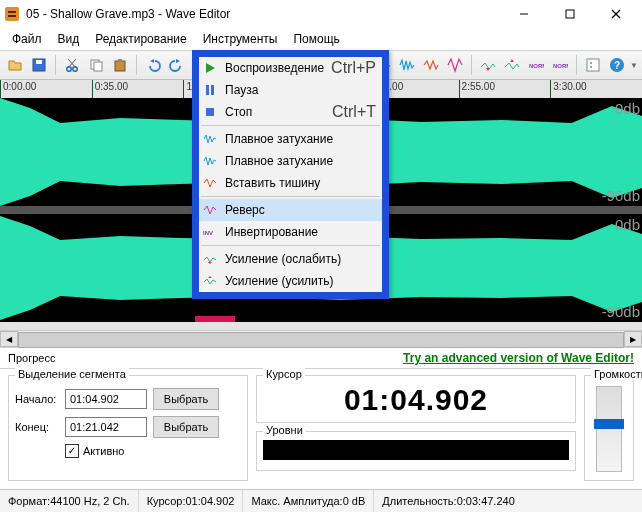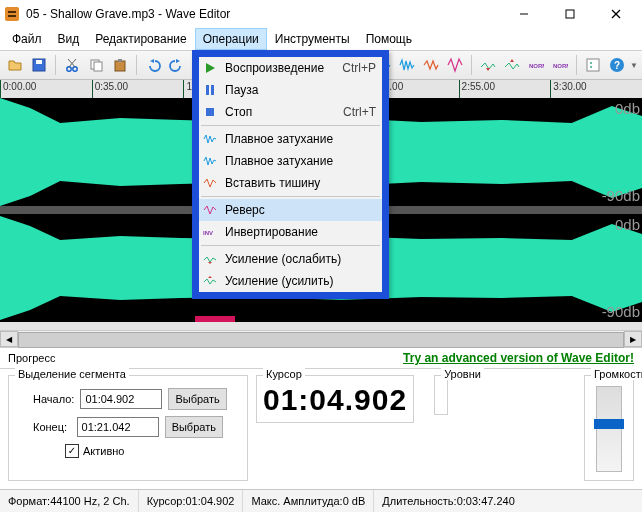--- a/index.html
+++ b/index.html
@@ -32,42 +32,42 @@
 .scroll-h .track{flex:1;height:14px;position:relative}
 .scroll-h .thumb{position:absolute;top:0;left:0;right:0;height:14px;background:#cfcfcf;border:1px solid #aaa}
 .link-row{height:20px;border-bottom:1px solid #d0d0d0;display:flex;align-items:center;padding:0 8px}
 .link-row .prog-label{font-size:11px}
 .link-row .spacer{flex:1}
 .link-row .ad-link{color:#008000;font-weight:bold;text-decoration:underline;font-size:12px}
 .lower{display:flex;padding:6px 8px;gap:8px;height:118px;box-sizing:border-box}
 .group{border:1px solid #d0d0d0;padding:6px;position:relative;box-sizing:border-box}
 .group-title{position:absolute;top:-8px;left:6px;background:#fff;padding:0 3px;font-size:11px}
 .seg-group{width:240px}
-.seg-row{display:flex;align-items:center;gap:6px;margin:6px 18px}
+.seg-row{display:flex;align-items:center;gap:6px;margin:6px 0}
 .seg-row label{width:44px;font-size:11px}
 .seg-row input[type=text]{width:82px;height:20px;border:1px solid #7a7a7a;padding:0 4px;font-size:11px;box-sizing:border-box}
 .seg-row button{width:66px;height:22px;font-size:11px;background:#e1e1e1;border:1px solid #adadad;cursor:default}
 .active-row{display:flex;align-items:center;gap:4px;margin-left:50px;margin-top:4px;font-size:11px}
 .active-row .chk{width:12px;height:12px;border:1px solid #333;display:flex;align-items:center;justify-content:center;font-size:10px;line-height:1}
-.cursor-col{flex:1;display:flex;flex-direction:row;gap:20px}
+.cursor-col{flex:1;display:flex;flex-direction:column;gap:8px}
 .cursor-box{height:48px}
 .cursor-val{font-family:Arial,sans-serif;font-size:30px;font-weight:900;letter-spacing:1px;text-align:center;line-height:36px}
 .levels-box{height:40px}
 .levels-bar{height:20px;margin-top:2px;background:#000}
 .vol-group{width:50px}
 .vol-slider{position:relative;width:24px;height:84px;margin:4px auto;background:linear-gradient(#ddd,#f4f4f4);border:1px solid #bbb}
 .vol-thumb{position:absolute;left:-3px;width:30px;height:10px;background:#0a64c8;top:32px}
 .statusbar{position:absolute;bottom:0;left:0;right:0;height:22px;border-top:1px solid #c8c8c8;display:flex;align-items:center;font-size:11px;background:#f4f4f4}
 .status-cell{padding:0 8px;border-right:1px solid #d8d8d8;height:100%;display:flex;align-items:center;gap:0}
 .dropdown{position:absolute;top:50px;left:192px;width:183px;background:#f2f2f2;border:7px solid #1d4ed8;box-shadow:2px 2px 4px rgba(0,0,0,.25);z-index:50}
 .dropdown .dd-item{height:22px;display:flex;align-items:center;padding:0 6px 0 2px;gap:6px}
 .dropdown .dd-item.hi{background:#cde3f8}
 .dropdown .dd-item .icon{width:18px;height:18px;display:flex;align-items:center;justify-content:center}
 .dropdown .dd-item .label{flex:1;font-size:12px}
-.dropdown .dd-item .accel{font-size:12px;color:#444}
+.dropdown .dd-item .accel{font-size:16px;color:#444}
 .dropdown .dd-sep{height:1px;background:#c8c8c8;margin:2px 2px}
 </style>
 </head>
 <body>
 
 <div class="titlebar">
   <div class="app-icon">
     <svg width="16" height="16">
         <rect x="1" y="1" width="14" height="14" fill="#e38b2d" rx="2"></rect>
         <rect x="4" y="5" width="8" height="2" fill="#4a2a00"></rect>
@@ -92,21 +92,20 @@
           <line x1="9" y1="1" x2="1" y2="9" stroke="#000" stroke-width="1.2"></line>
         </svg>
       </div>
   </div>
 </div>
 
 <div class="menubar">
   <div class="menu-item">Файл</div>
   <div class="menu-item">Вид</div>
   <div class="menu-item">Редактирование</div>
-  <div class="menu-item open">Операции</div>
   <div class="menu-item">Инструменты</div>
   <div class="menu-item">Помощь</div>
 </div>
 
 <div class="toolbar">
   <div class="tb-btn">
       <svg width="16" height="16">
         <path d="M2 4h5l1 2h6v7H2z" fill="#f4c66b" stroke="#b08020"></path>
       </svg>
     </div>

